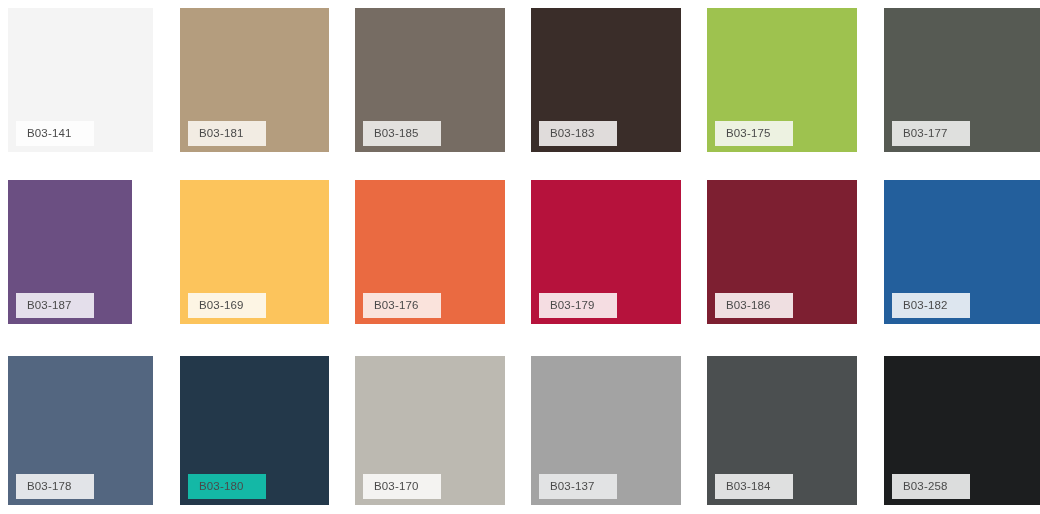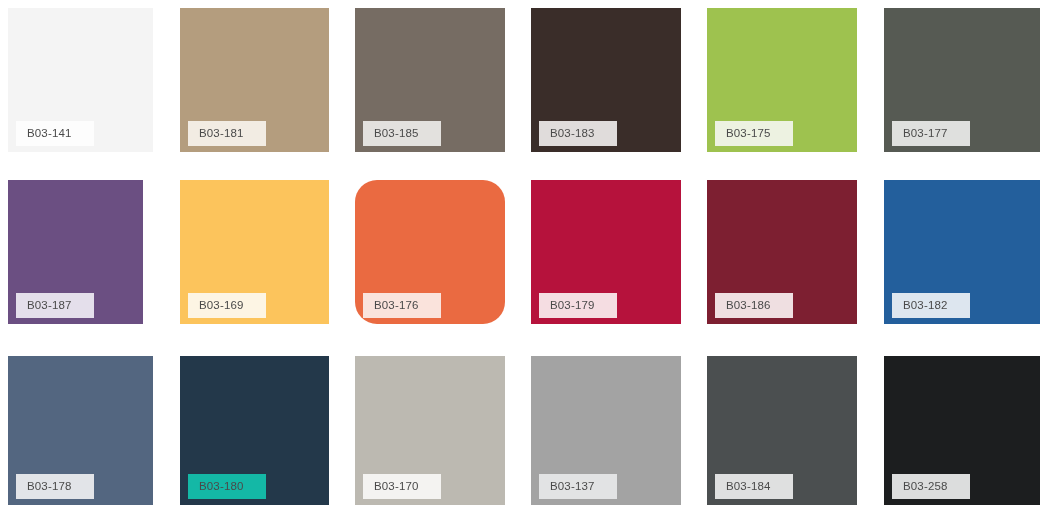--- a/index.html
+++ b/index.html
@@ -60,27 +60,27 @@
     </div>
     <div class="swatch row1" style="left: 531px; top: 8px; width: 150px; height: 144px; background: rgb(58, 45, 41);">
       <div class="swatch-label" style="background: rgb(224, 220, 219); color: rgb(74, 74, 74);">B03-183</div>
     </div>
     <div class="swatch row1" style="left: 707px; top: 8px; width: 150px; height: 144px; background: rgb(158, 194, 79);">
       <div class="swatch-label" style="background: rgb(237, 242, 225); color: rgb(74, 74, 74);">B03-175</div>
     </div>
     <div class="swatch row1" style="left: 884px; top: 8px; width: 156px; height: 144px; background: rgb(86, 90, 83);">
       <div class="swatch-label" style="background: rgb(223, 224, 222); color: rgb(74, 74, 74);">B03-177</div>
     </div>
-    <div class="swatch row2" style="left: 8px; top: 180px; width: 135px; height: 144px; background: rgb(107, 79, 130);">
+    <div class="swatch row2" style="left: 8px; top: 180px; width: 124px; height: 144px; background: rgb(107, 79, 130);">
       <div class="swatch-label" style="background: rgb(228, 223, 235); color: rgb(74, 74, 74);">B03-187</div>
     </div>
     <div class="swatch row2" style="left: 180px; top: 180px; width: 149px; height: 144px; background: rgb(252, 196, 92);">
       <div class="swatch-label" style="background: rgb(253, 245, 228); color: rgb(74, 74, 74);">B03-169</div>
     </div>
-    <div class="swatch row2" style="left: 355px; top: 180px; width: 150px; height: 144px; background: rgb(234, 106, 65); border-radius: 22px;">
+    <div class="swatch row2" style="left: 355px; top: 180px; width: 150px; height: 144px; background: rgb(234, 106, 65);">
       <div class="swatch-label" style="background: rgb(250, 227, 220); color: rgb(74, 74, 74);">B03-176</div>
     </div>
     <div class="swatch row2" style="left: 531px; top: 180px; width: 150px; height: 144px; background: rgb(182, 18, 60);">
       <div class="swatch-label" style="background: rgb(245, 221, 226); color: rgb(74, 74, 74);">B03-179</div>
     </div>
     <div class="swatch row2" style="left: 707px; top: 180px; width: 150px; height: 144px; background: rgb(125, 31, 49);">
       <div class="swatch-label" style="background: rgb(239, 223, 225); color: rgb(74, 74, 74);">B03-186</div>
     </div>
     <div class="swatch row2" style="left: 884px; top: 180px; width: 156px; height: 144px; background: rgb(35, 95, 156);">
       <div class="swatch-label" style="background: rgb(221, 230, 239); color: rgb(74, 74, 74);">B03-182</div>

